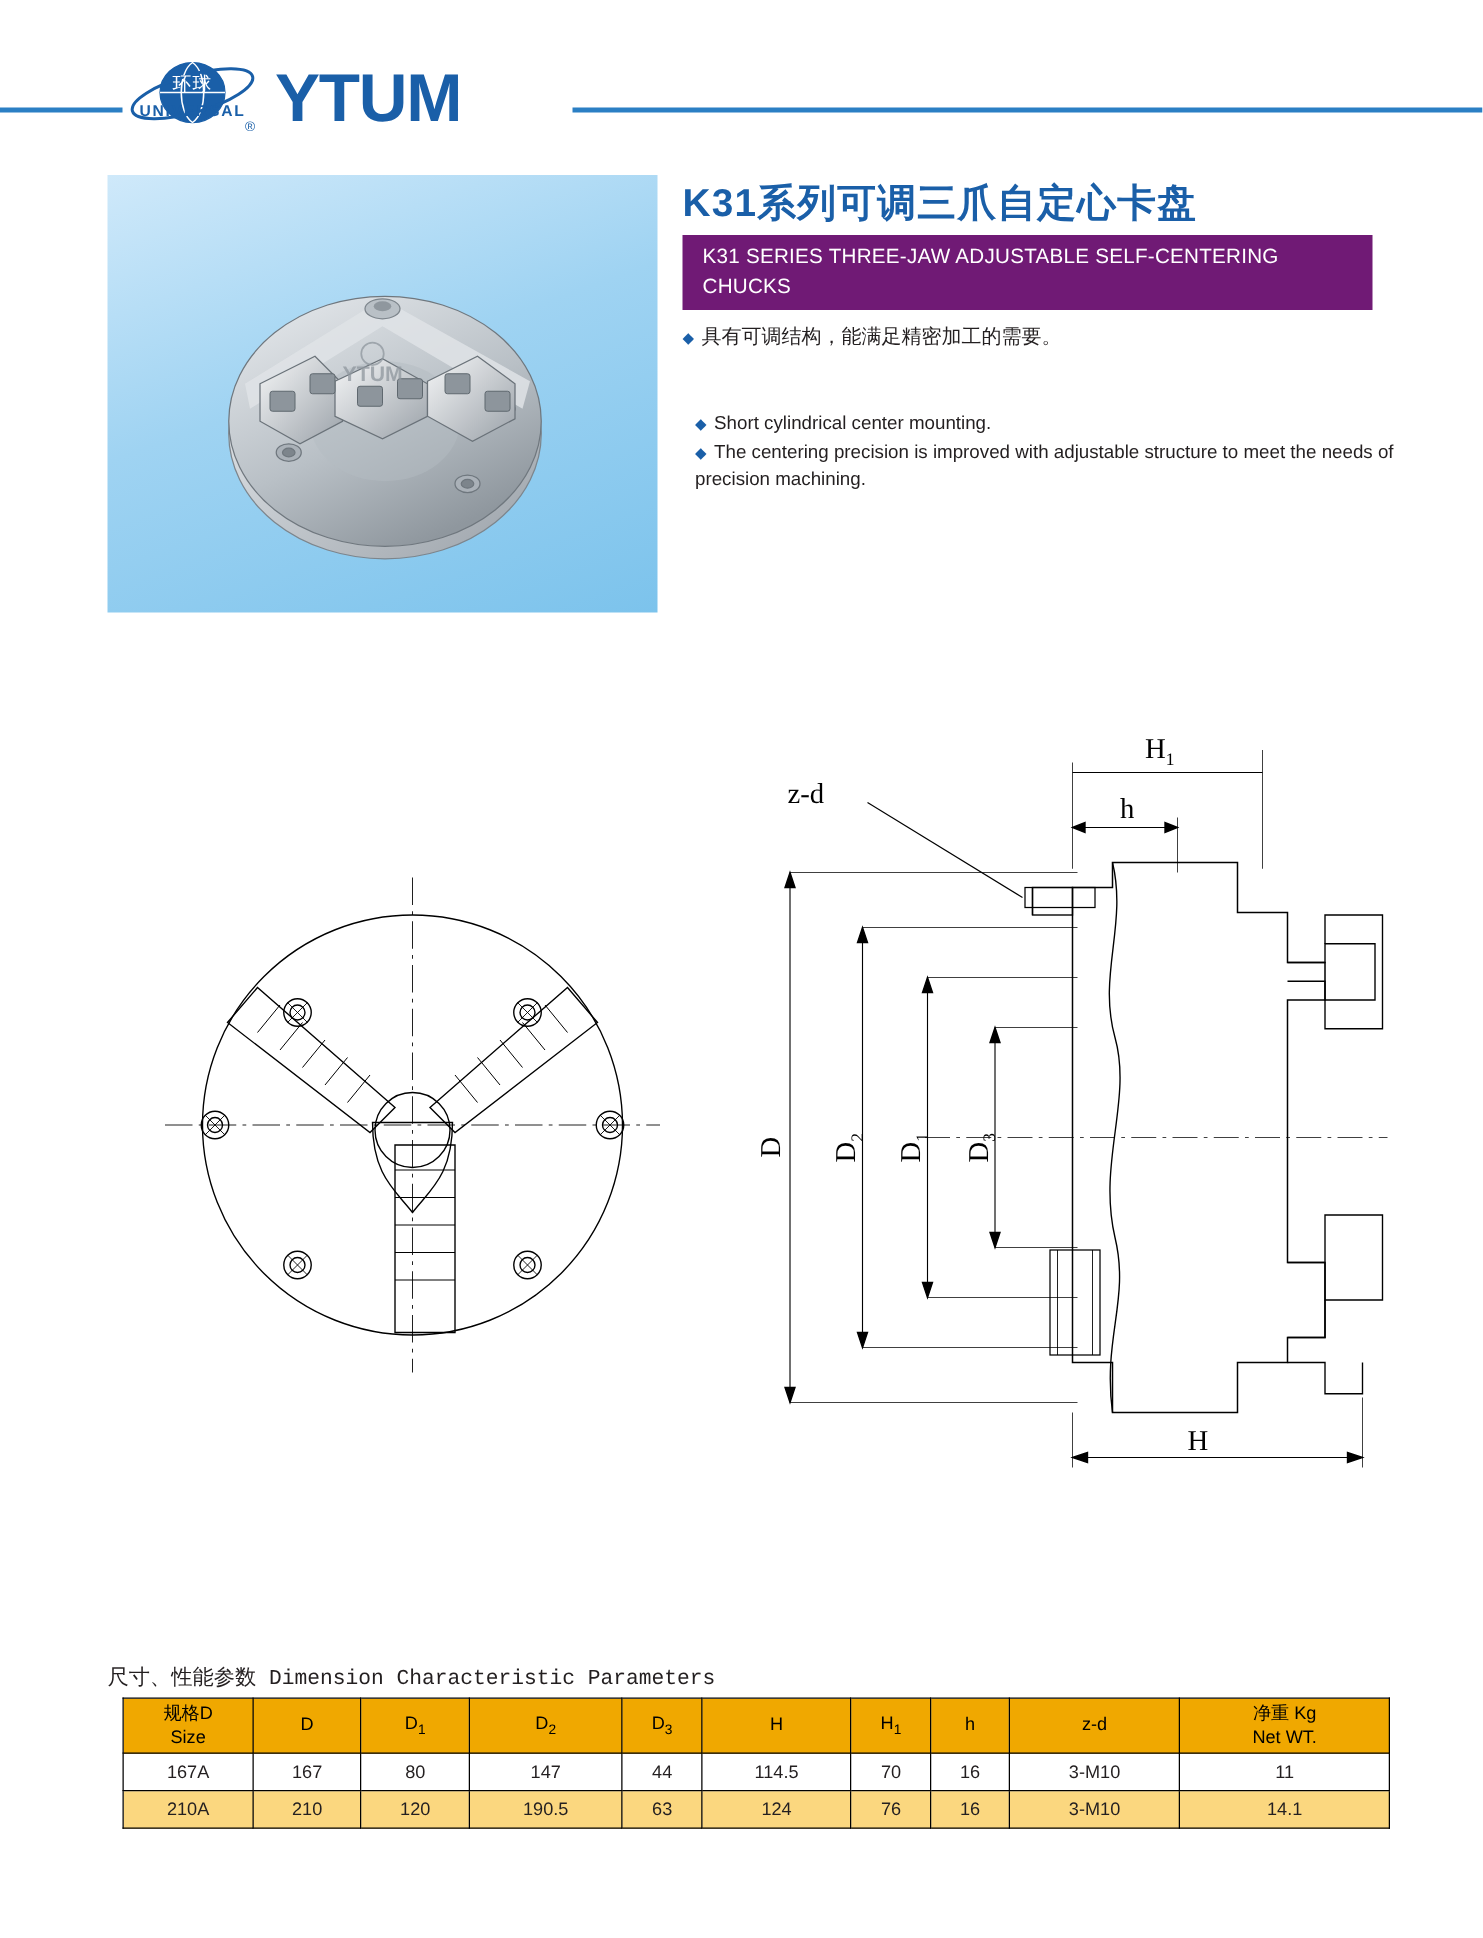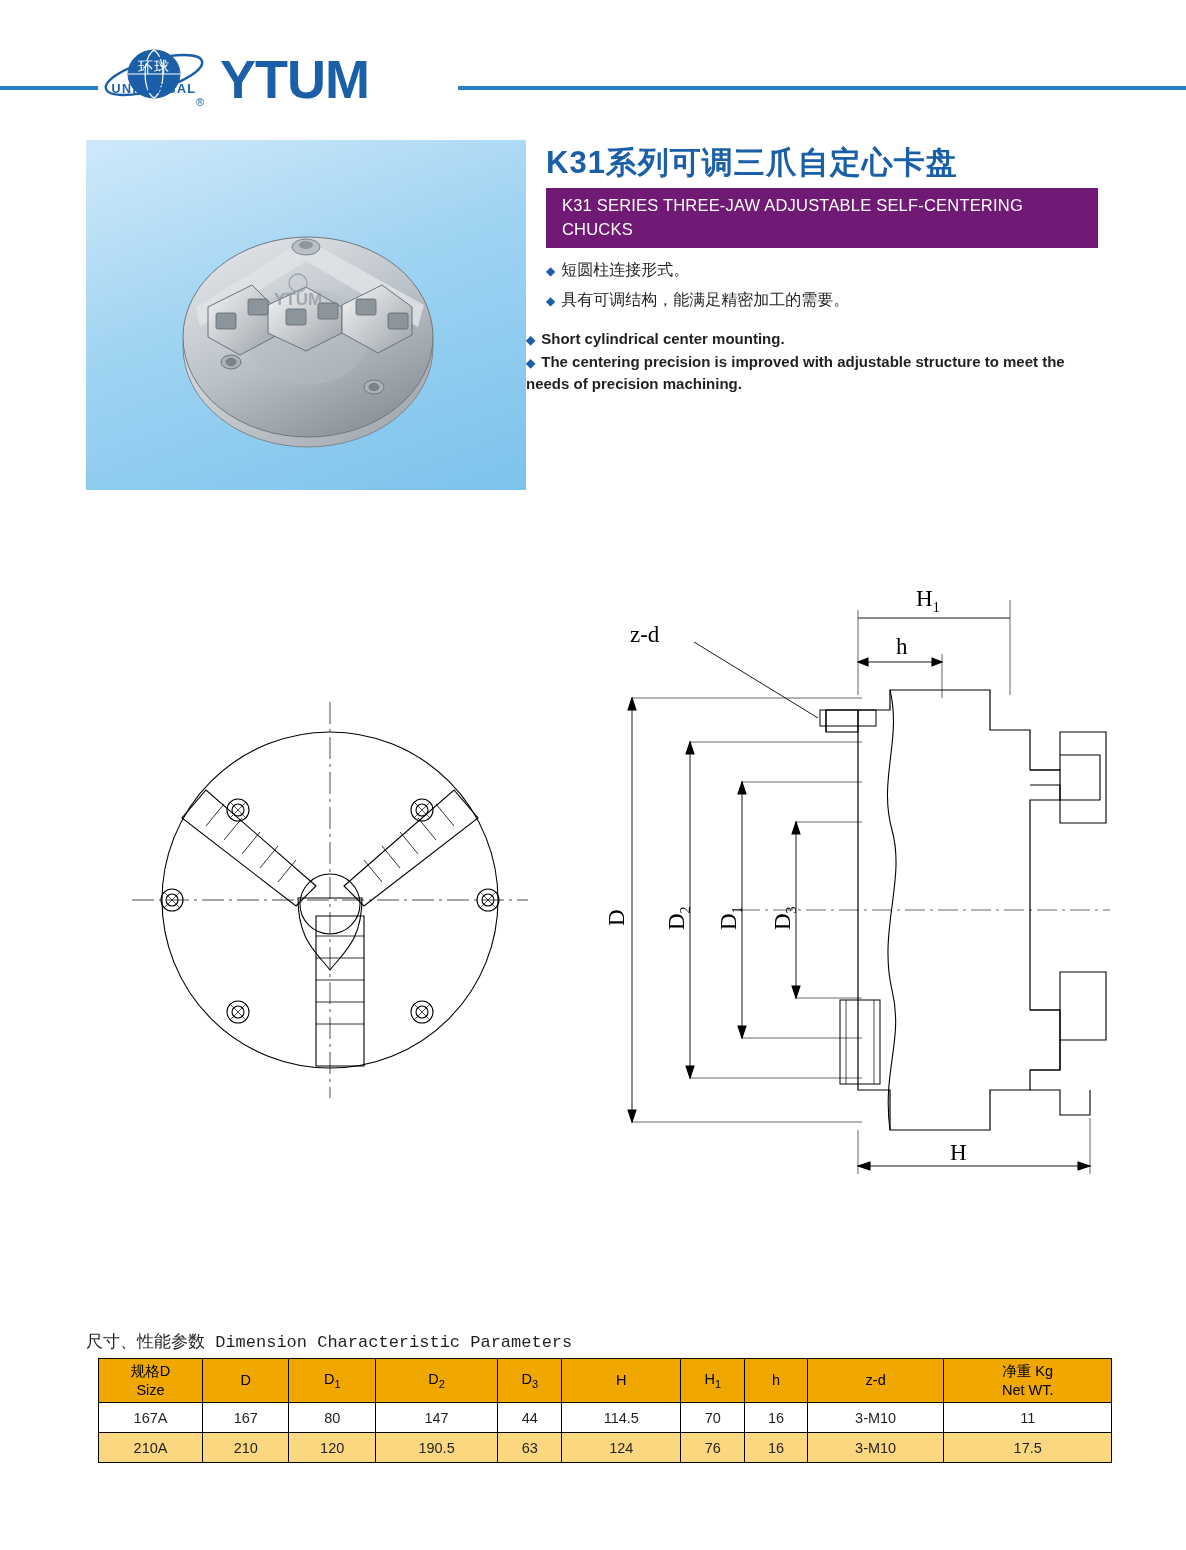--- a/index.html
+++ b/index.html
@@ -114,26 +114,25 @@
     position: absolute;
     left: 546px; top: 255px;
     width: 560px;
     font-size: 16px;
     line-height: 1.9;
     color: #231f20;
   }
   .feat-cn .dot, .feat-en .dot { color: #1a5fa8; margin-right: 6px; font-size: 12px; }
   .feat-en {
     position: absolute;
-    left: 526px; top: 328px;
+    left: 556px; top: 328px;
     width: 560px;
     font-size: 15px;
     line-height: 1.45;
     color: #231f20;
-    font-weight: bold;
   }
   .feat-en div { margin-bottom: 1px; }
 
   
   .drawings {
     position: absolute;
     left: 0; top: 560px;
     width: 1186px; height: 660px;
   }
   .front-view { position: absolute; left: 120px; top: 130px; }
@@ -243,21 +242,20 @@
       <text x="118" y="118" font-size="17" font-family="Liberation Sans, sans-serif" font-weight="bold" fill="#8f979e">YTUM</text>
       <circle cx="142" cy="96" r="9" fill="none" stroke="#8f979e" stroke-width="1.4"></circle>
     </g>
   </svg>
 </div>
 
 <div class="hero-title">K31系列可调三爪自定心卡盘</div>
 <div class="hero-band">K31 SERIES THREE-JAW ADJUSTABLE SELF-CENTERING CHUCKS</div>
 
 <div class="feat-cn">
-  <div><span class="dot">◆</span><span>短圆柱连接形式。</span></div>
   <div><span class="dot">◆</span><span>具有可调结构，能满足精密加工的需要。</span></div>
 </div>
 
 <div class="feat-en">
   <div><span class="dot">◆</span><span>Short cylindrical center mounting.</span></div>
   <div><span class="dot">◆</span><span>The centering precision is improved with adjustable structure to meet the needs of precision   machining.</span></div>
 </div>
 
 <div class="drawings">
 
@@ -447,16 +445,16 @@
     <tr class="alt">
       <td class="first">210A</td>
       <td>210</td>
       <td>120</td>
       <td>190.5</td>
       <td>63</td>
       <td>124</td>
       <td>76</td>
       <td>16</td>
       <td>3-M10</td>
-      <td>17.5</td>
+      <td>14.1</td>
     </tr>
   </tbody>
 </table>
 
 </body></html>

